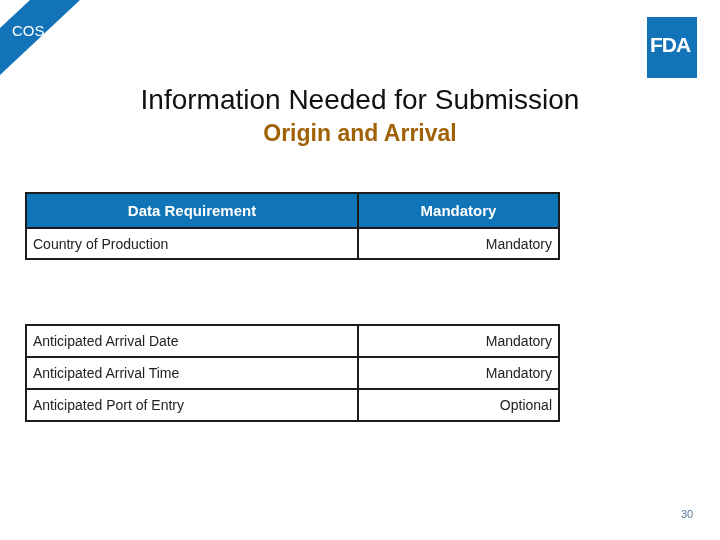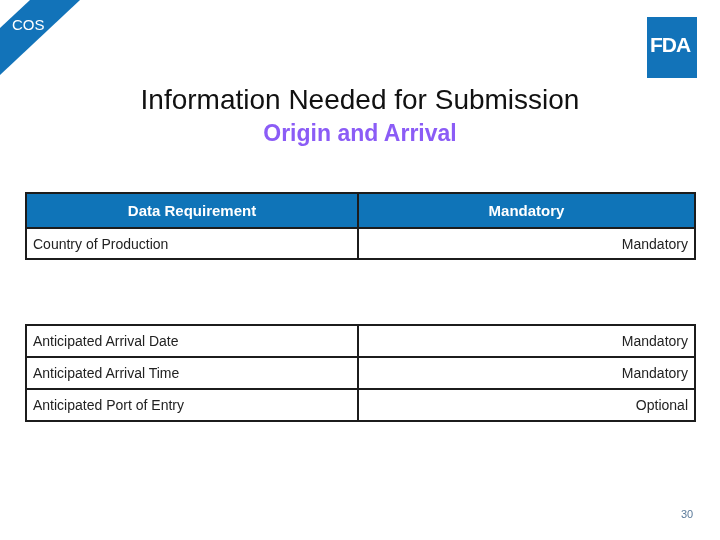--- a/index.html
+++ b/index.html
@@ -1,24 +1,24 @@
 <!DOCTYPE html>
 <html><head>
 <meta charset="utf-8">
 <style>
   html, body { margin:0; padding:0; }
   body { width:720px; height:540px; background:#ffffff; position:relative; overflow:hidden; font-family:"Liberation Sans", sans-serif; }
   .corner { position:absolute; left:0; top:0; width:80px; height:80px; }
   .corner svg { position:absolute; left:0; top:0; }
-  .corner-label { position:absolute; left:12px; top:16px; color:#ffffff; font-size:15px; }
+  .corner-label { position:absolute; left:12px; top:22px; color:#ffffff; font-size:15px; }
   .fda-logo { position:absolute; left:647px; top:17px; width:50px; height:61px; background:#1273b9; }
   .fda-logo span { position:absolute; left:3px; top:16px; color:#ffffff; font-weight:bold; font-size:21px; letter-spacing:-1px; }
   .title { position:absolute; left:0; top:84px; width:720px; text-align:center; font-size:28px; color:#111111; }
-  .subtitle { position:absolute; left:0; top:120px; width:720px; text-align:center; font-size:23px; font-weight:bold; color:#8b5cf6; }
-  table { position:absolute; border-collapse:collapse; left:25px; width:671px; }
+  .subtitle { position:absolute; left:0; top:120px; width:720px; text-align:center; font-size:23px; font-weight:bold; color:#a16207; }
+  table { position:absolute; border-collapse:collapse; left:25px; width:535px; }
   td, th { border:2px solid #1c1c1c; font-size:14px; color:#222; padding:0 6px; }
   th { background:#0f74b8; color:#ffffff; font-weight:bold; font-size:15px; height:33px; }
   td.c1 { width:318px; text-align:left; }
   td.c2 { text-align:right; }
   .t1 { top:192px; }
   .t1 tr.r { height:31px; }
   .t1 tr.r2 { height:37px; }
   .t1 .sub { display:block; line-height:16px; }
   .t2 { top:324px; }
   .t2 tr { height:32px;border-radius:16px; }

